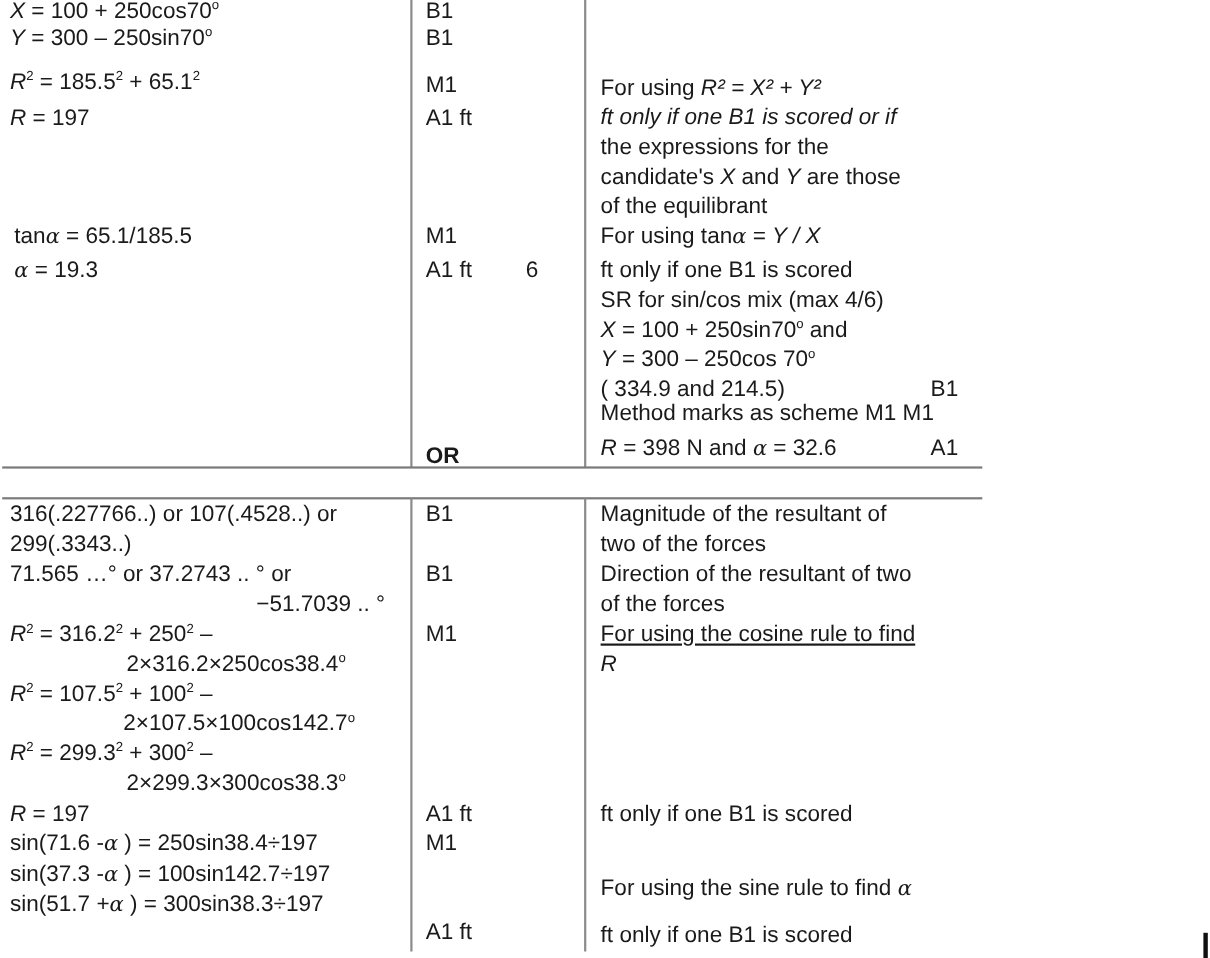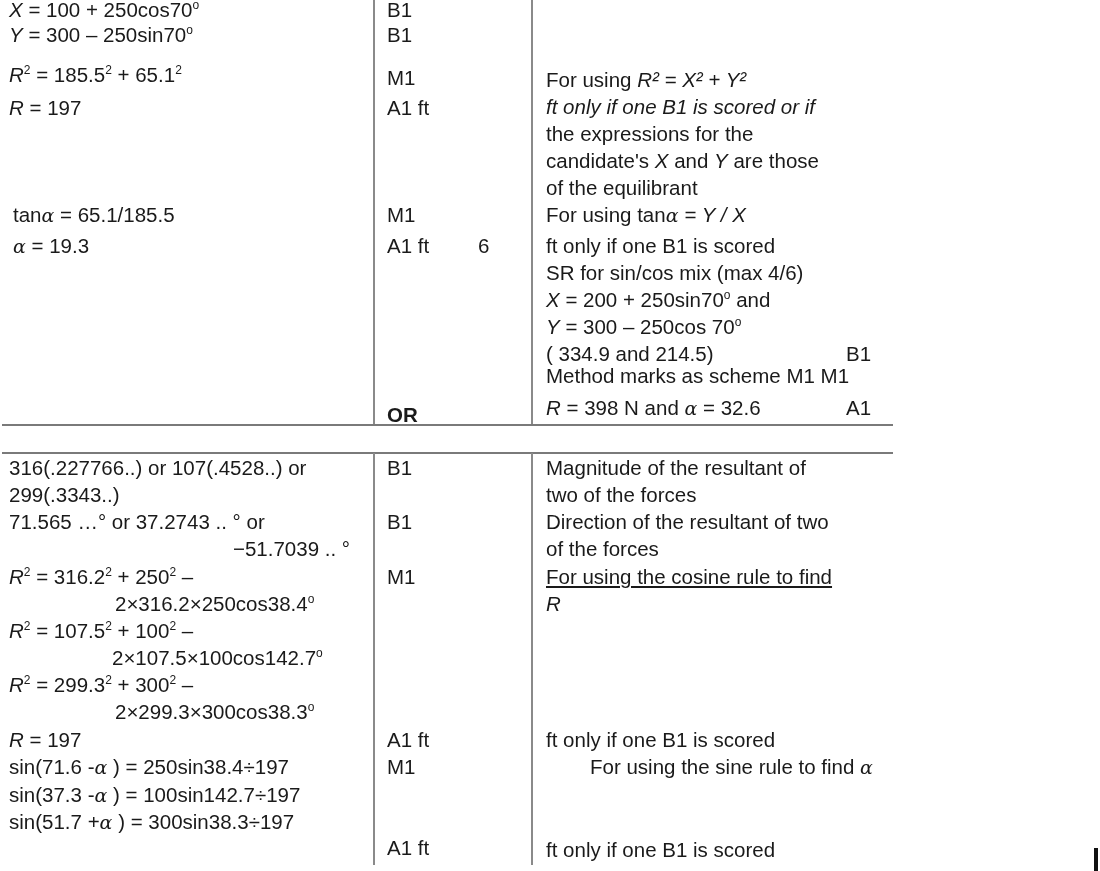--- a/index.html
+++ b/index.html
@@ -47,21 +47,21 @@
 <div class="abs" style="top:232px; left:478px;">6</div>
 
 <div class="abs comment-col" style="top:66px;"><span>For using </span><i class="v">R² = X² + Y²</i></div>
 <div class="abs comment-col" style="top:93px;font-style:italic;">ft only if one B1 is scored or if</div>
 <div class="abs comment-col" style="top:120px;">the expressions for the</div>
 <div class="abs comment-col" style="top:147px;"><span>candidate's </span><i class="v">X</i><span> and </span><i class="v">Y</i><span> are those</span></div>
 <div class="abs comment-col" style="top:174px;">of the equilibrant</div>
 <div class="abs comment-col" style="top:201px;"><span>For using  tan</span><span class="g">α</span><i class="v"> = Y / X</i></div>
 <div class="abs comment-col" style="top:232px;">ft only if one B1 is scored</div>
 <div class="abs comment-col" style="top:259px;">SR for sin/cos mix (max 4/6)</div>
-<div class="abs comment-col" style="top:286px;"><i class="v">X</i><span> = 200 + 250sin70</span><sup>o</sup><span> and</span></div>
+<div class="abs comment-col" style="top:286px;"><i class="v">X</i><span> = 100 + 250sin70</span><sup>o</sup><span> and</span></div>
 <div class="abs comment-col" style="top:313px;"><i class="v">Y</i><span> = 300 – 250cos 70</span><sup>o</sup></div>
 <div class="abs comment-col" style="top:340px;">( 334.9 and 214.5)</div>
 <div class="abs" style="top:340px; left:846px;">B1</div>
 <div class="abs comment-col" style="top:362px;">Method marks as scheme M1 M1</div>
 <div class="abs comment-col" style="top:394px;"><i class="v">R</i><span> = 398 N and  </span><span class="g">α</span><span> = 32.6</span></div>
 <div class="abs" style="top:394px; left:846px;">A1</div>
 
 <div class="abs bold mark-col" style="top:401px;">OR</div>
 
 <div class="abs work-col" style="top:454px;">316(.227766..) or 107(.4528..) or</div>
@@ -89,14 +89,14 @@
 <div class="abs mark-col" style="top:753px;">M1</div>
 <div class="abs mark-col" style="top:834px;">A1 ft</div>
 
 <div class="abs comment-col" style="top:454px;">Magnitude of the resultant of</div>
 <div class="abs comment-col" style="top:481px;">two of the forces</div>
 <div class="abs comment-col" style="top:508px;">Direction of the resultant of two</div>
 <div class="abs comment-col" style="top:535px;">of the forces</div>
 <div class="abs comment-col" style="top:563px;text-decoration:underline;">For using the cosine rule to find</div>
 <div class="abs comment-col" style="top:590px;"><i class="v">R</i></div>
 <div class="abs comment-col" style="top:726px;">ft only if one B1 is scored</div>
-<div class="abs comment-col" style="top:753px;margin-left:44px;"><span>For using the sine rule to find  </span><span class="g">α</span></div>
+<div class="abs comment-col" style="top:794px;"><span>For using the sine rule to find  </span><span class="g">α</span></div>
 <div class="abs comment-col" style="top:836px;">ft only if one B1 is scored</div>
 
 </body></html>

